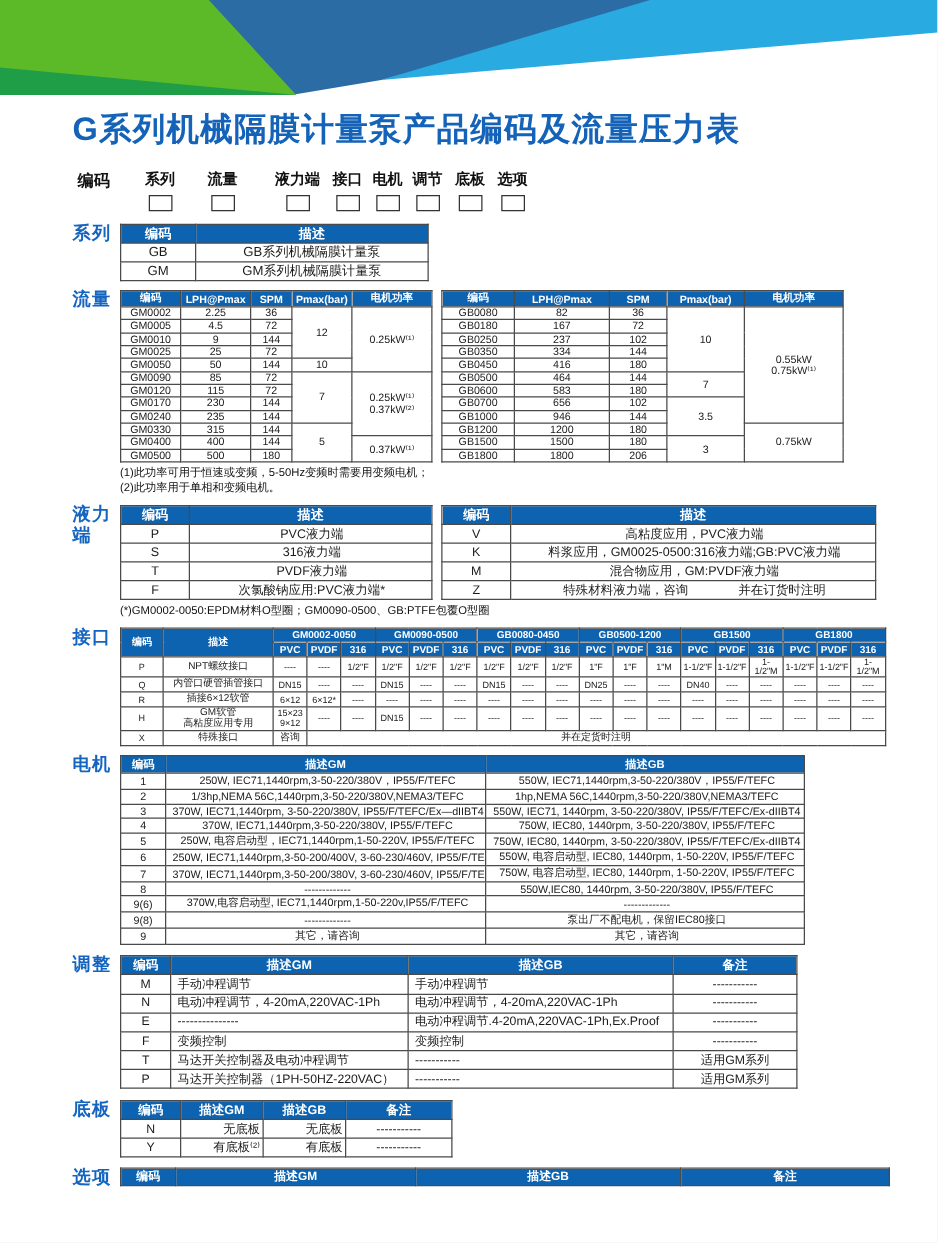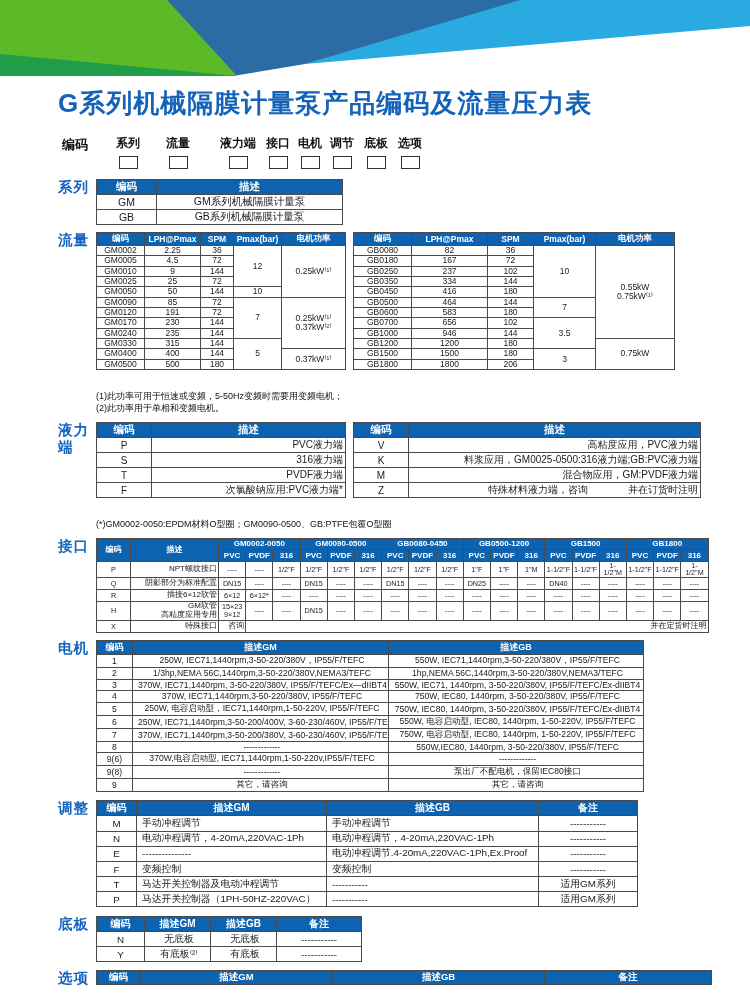--- a/index.html
+++ b/index.html
@@ -24,21 +24,21 @@
   .section { display:flex; align-items:flex-start; padding-left:58px; margin-top:8px; }
   .sec-label { color:#1565c0; font-weight:bold; font-size:14.5px; width:38px; flex:0 0 38px; line-height:1.15; letter-spacing:1px; }
   .sec-body { display:flex; align-items:flex-start; }
   .stack { display:flex; flex-direction:column; }
   .gap { width:7px; flex:0 0 7px; }
 
   table { border-collapse:collapse; table-layout:fixed; }
   th, td { border:1px solid #4a4a4a; text-align:center; vertical-align:middle; padding:0 2px;
            color:#1a1a1a; overflow:hidden; white-space:nowrap; }
   th { background:#0e63b0; color:#ffffff; font-weight:bold; }
-  td.tl { text-align:right; padding-left:4px; }
+  td.tl { text-align:center; padding-left:4px; }
 
   .t-series { width:247px; font-size:10.5px; }
   .t-series th { height:14px; font-size:10.5px; }
   .t-series td { height:13.5px; }
 
   .t-flow { font-size:8.5px; }
   .t-flow th { height:12px; font-size:8.5px; }
   .t-flow td { height:10px; white-space:normal; line-height:1.1; }
   .t-flow-l { width:250px; }
   .t-flow-r { width:322px; }
@@ -60,26 +60,26 @@
   .t-motor td:nth-child(2), .t-motor td:nth-child(3) { text-align:center; padding-left:5px; }
 
   .t-adjust { width:542px; font-size:9.8px; }
   .t-adjust th { height:14px; font-size:10px; }
   .t-adjust td { height:15.2px; }
   .t-adjust td:nth-child(2), .t-adjust td:nth-child(3) { text-align:left; padding-left:5px; }
 
   .t-base { width:266px; font-size:9.8px; }
   .t-base th { height:14px; font-size:10px; }
   .t-base td { height:15px; }
-  .t-base td:nth-child(2), .t-base td:nth-child(3) { text-align:center; padding-left:5px; }
+  .t-base td:nth-child(2), .t-base td:nth-child(3) { text-align:right; padding-left:5px; }
 
   .t-options { width:616px; font-size:9px; }
   .t-options th { height:12.5px; font-size:9.5px; }
 
-  .notes { font-size:9px; color:#111; line-height:1.35; margin-top:20px; white-space:pre-wrap; }
+  .notes { font-size:9px; color:#111; line-height:1.35; margin-top:2px; white-space:pre-wrap; }
   .notes.bold { font-weight:bold; color:#222; }
 </style>
 </head>
 <body>
 
 <div id="page">
 
   <svg class="banner" viewBox="0 0 750 76" preserveAspectRatio="none">
     <rect x="0" y="0" width="750" height="76" fill="#ffffff"></rect>
     <polygon points="500,0 750,0 750,26 305,64" fill="#29abe2"></polygon>
@@ -136,26 +136,26 @@
           <col>
         </colgroup>
       <thead>
           <tr>
         <th>编码</th>
         <th>描述</th>
       </tr>
         </thead>
       <tbody>
           <tr>
+            <td>GB</td>
+            <td>GB系列机械隔膜计量泵</td>
+          </tr>
+          <tr>
             <td>GM</td>
             <td>GM系列机械隔膜计量泵</td>
-          </tr>
-          <tr>
-            <td>GB</td>
-            <td>GB系列机械隔膜计量泵</td>
           </tr>
         </tbody>
     </table>
   </div>
 
   <div class="section" style="margin-top:7px">
     <div class="sec-label">流量</div>
     <div class="sec-body">
       <div class="stack">
         <table class="t-flow t-flow-l">
@@ -206,21 +206,21 @@
               </tr>
               <tr>
                 <td>GM0090</td>
                 <td>85</td>
                 <td>72</td>
                 <td rowspan="4">7</td>
                 <td rowspan="5">0.25kW⁽¹⁾<br>0.37kW⁽²⁾</td>
               </tr>
               <tr>
                 <td>GM0120</td>
-                <td>191</td>
+                <td>115</td>
                 <td>72</td>
               </tr>
               <tr>
                 <td>GM0170</td>
                 <td>230</td>
                 <td>144</td>
               </tr>
               <tr>
                 <td>GM0240</td>
                 <td>235</td>
@@ -467,21 +467,21 @@
               <td>1"M</td>
               <td>1-1/2"F</td>
               <td>1-1/2"F</td>
               <td>1-1/2"M</td>
               <td>1-1/2"F</td>
               <td>1-1/2"F</td>
               <td>1-1/2"M</td>
             </tr>
             <tr>
               <td>Q</td>
-              <td class="tl">阴影部分为标准配置</td>
+              <td class="tl">内管口硬管插管接口</td>
               <td>DN15</td>
               <td>----</td>
               <td>----</td>
               <td>DN15</td>
               <td>----</td>
               <td>----</td>
               <td>DN15</td>
               <td>----</td>
               <td>----</td>
               <td>DN25</td>

